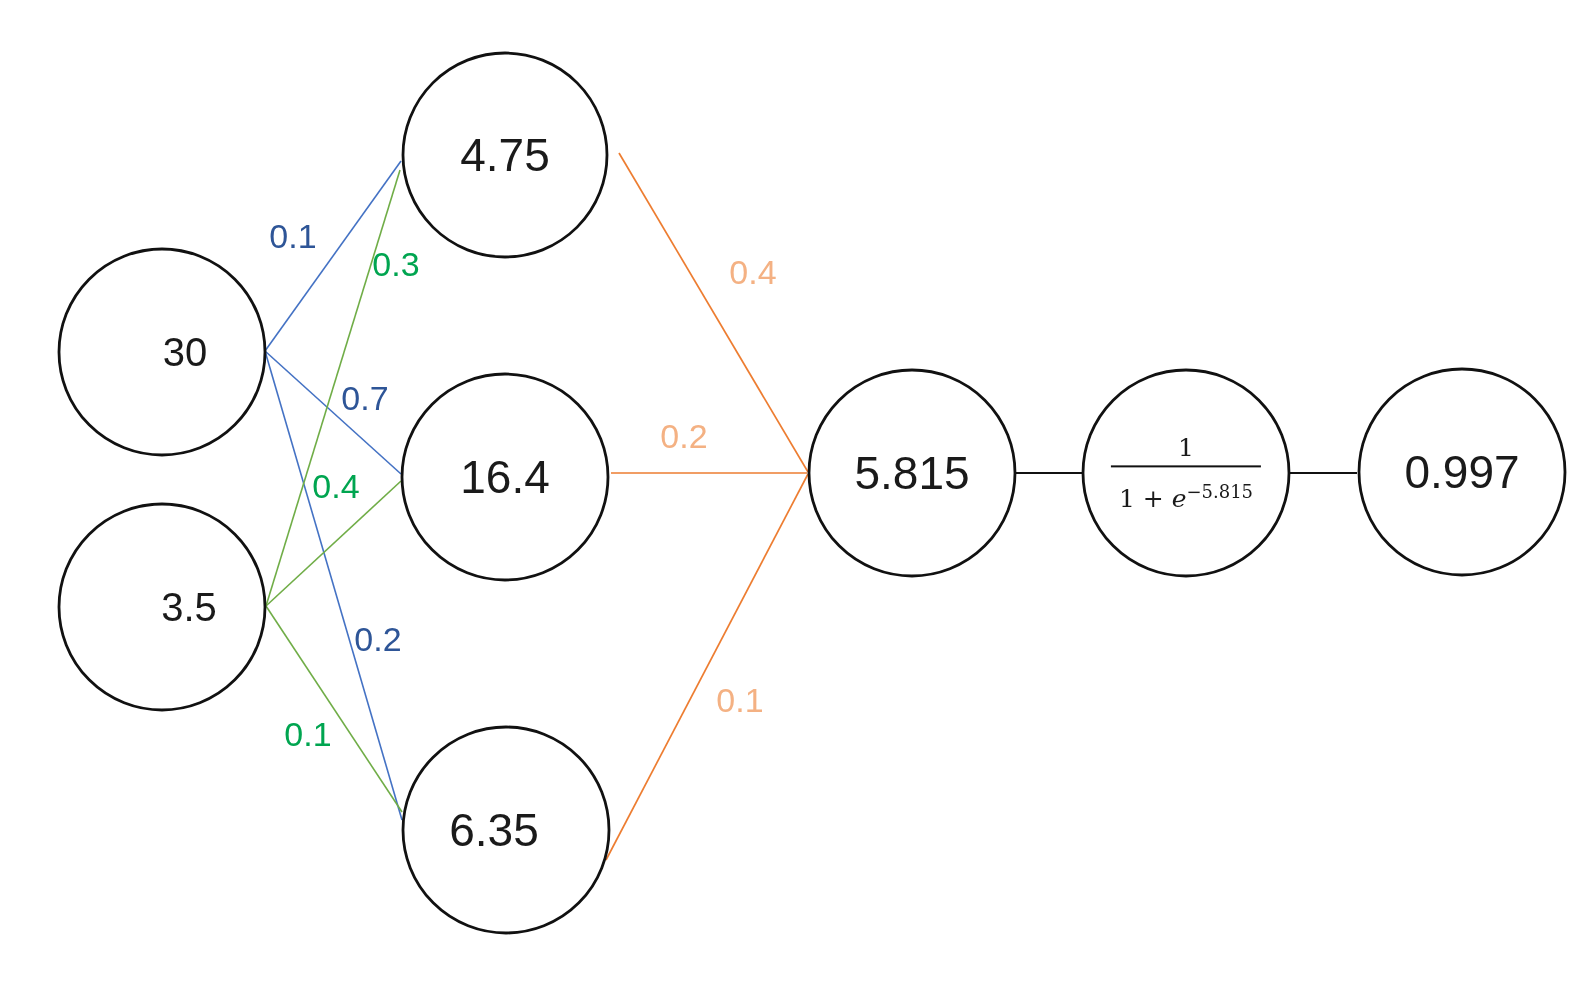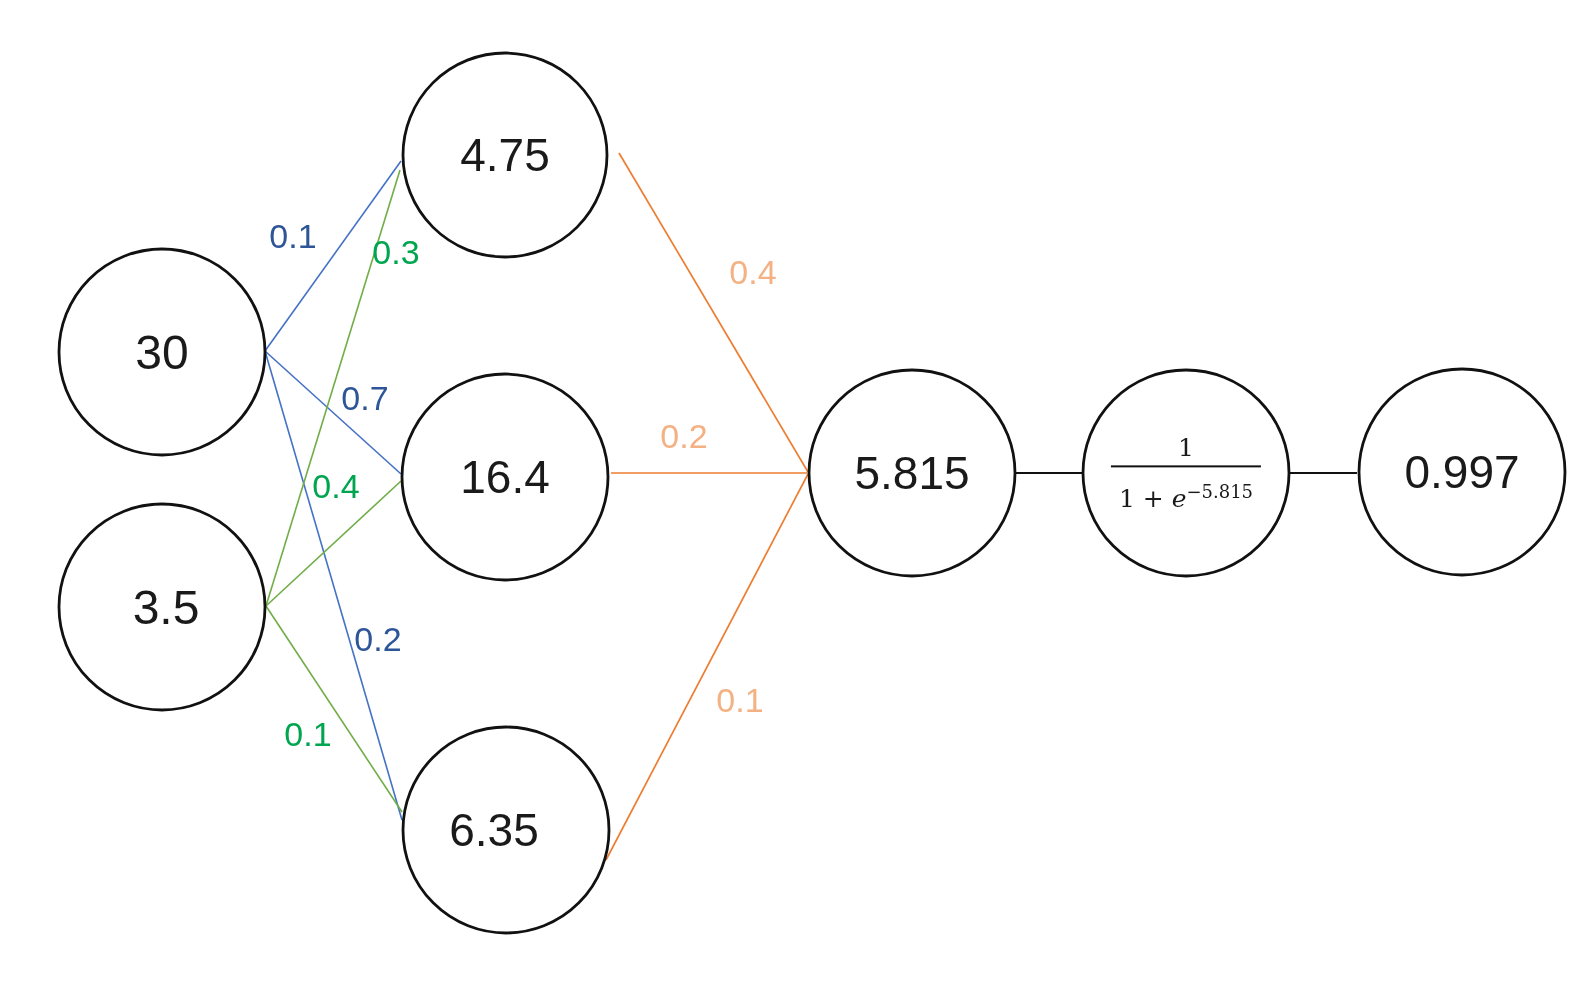--- a/index.html
+++ b/index.html
@@ -29,21 +29,21 @@
   .edge-orange { stroke: var(--edge-orange); stroke-width: 1.7; }
   .edge-black  { stroke: #111111; stroke-width: 2.2; }
 
   .node-label {
     position: absolute;
     transform: translate(-50%, -50%);
     font-size: 46px;
     color: #1a1a1a;
     white-space: nowrap;
   }
-  .node-label.input-size { font-size: 48px; }
+  .node-label.input-size { font-size: 40px; margin-left: 23px; }
 
   .weight {
     position: absolute;
     transform: translate(-50%, -50%);
     font-size: 34px;
     white-space: nowrap;
   }
   .w-blue   { color: var(--weight-text-blue); }
   .w-green  { color: var(--weight-text-green); }
   .w-orange { color: var(--weight-text-orange); }
@@ -114,21 +114,21 @@
   <div class="node-label" style="left:494px; top:830px;">6.35</div>
   <div class="node-label" style="left:912px; top:473px;">5.815</div>
   <div class="node-label" style="left:1462px; top:472px;">0.997</div>
 
   <div class="frac" style="left:1186px; top:474px;">
     <div class="num">1</div>
     <div class="den"><span>1 + </span><i>e</i><sup>−5.815</sup></div>
   </div>
 
   <div class="weight w-blue" style="left:293px; top:236px;">0.1</div>
-  <div class="weight w-green" style="left:396px; top:252px;">0.3</div>
+  <div class="weight w-green" style="left:396px; top:264px;">0.3</div>
   <div class="weight w-blue" style="left:365px; top:398px;">0.7</div>
   <div class="weight w-green" style="left:336px; top:486px;">0.4</div>
   <div class="weight w-blue" style="left:378px; top:639px;">0.2</div>
   <div class="weight w-green" style="left:308px; top:734px;">0.1</div>
 
   <div class="weight w-orange" style="left:753px; top:272px;">0.4</div>
   <div class="weight w-orange" style="left:684px; top:436px;">0.2</div>
   <div class="weight w-orange" style="left:740px; top:700px;">0.1</div>
 
 </div>

